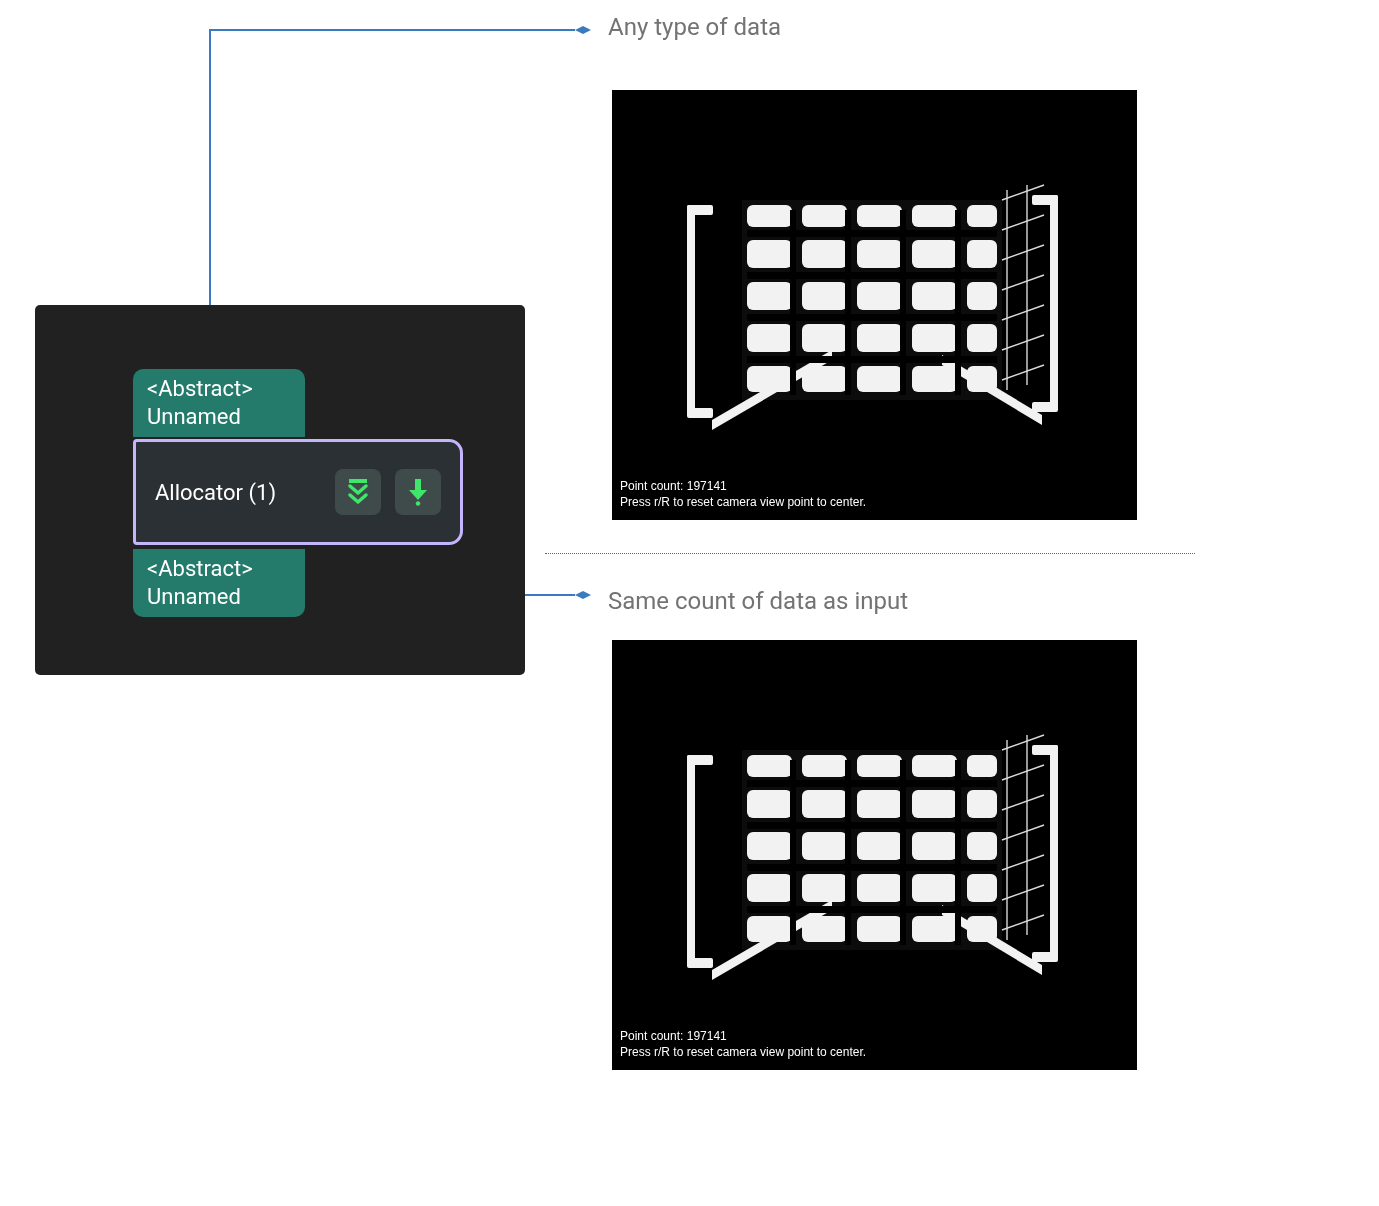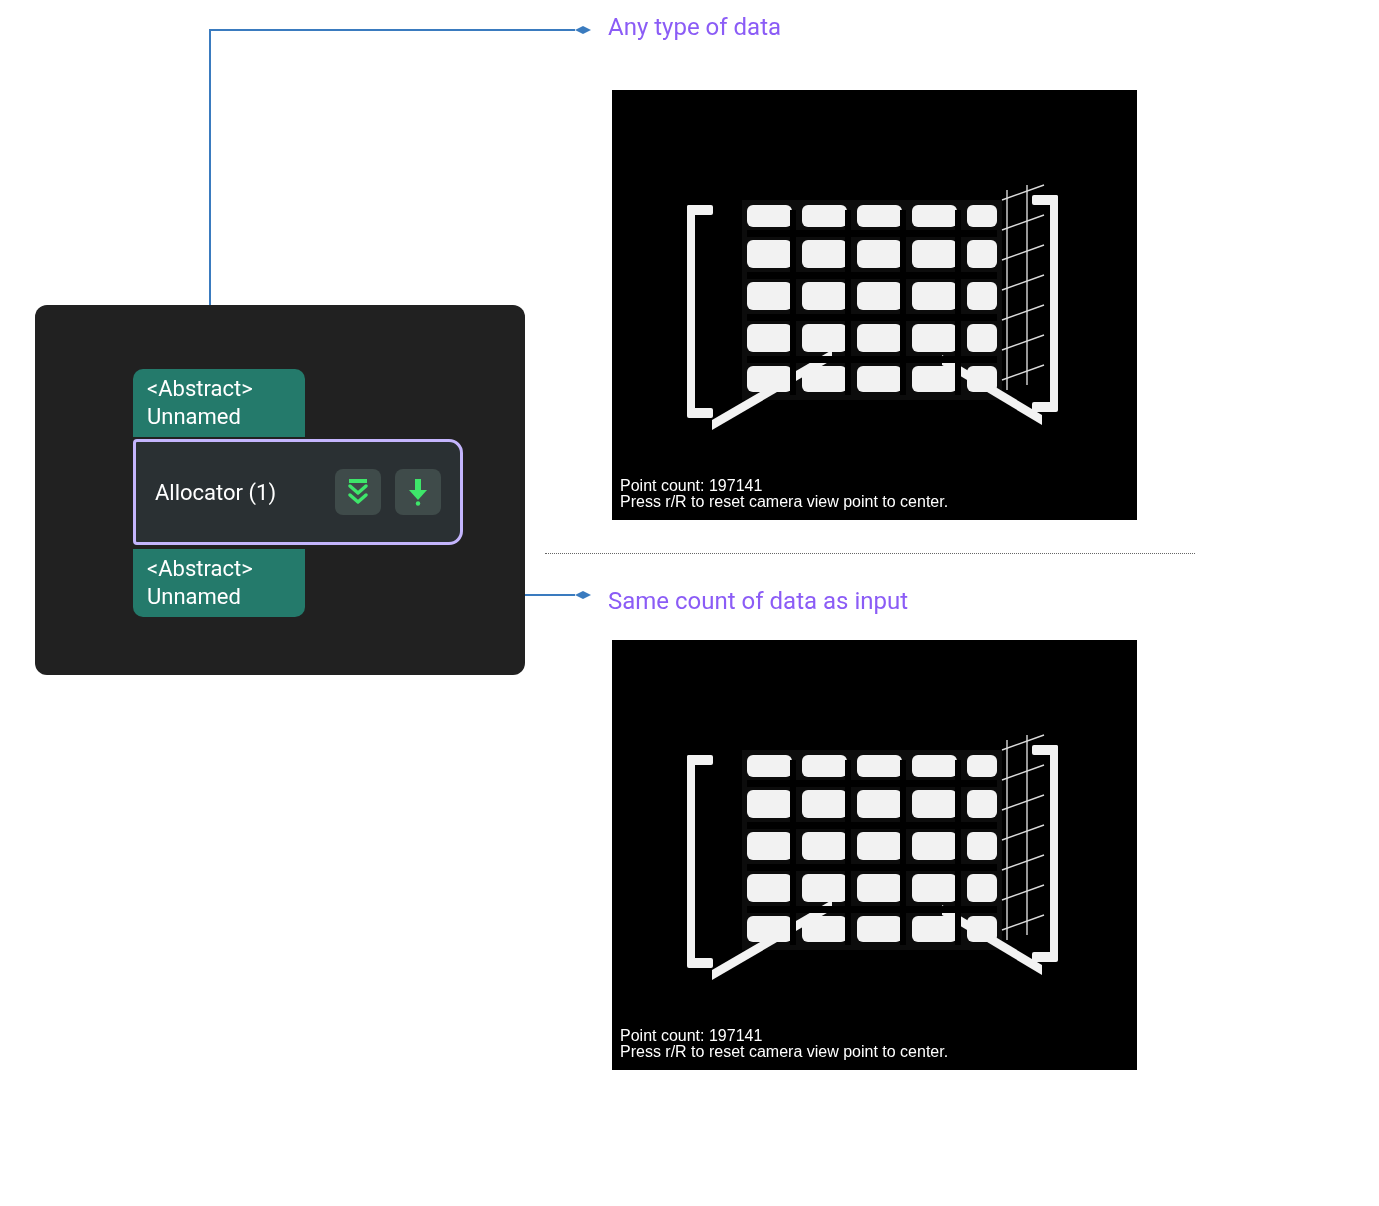--- a/index.html
+++ b/index.html
@@ -10,21 +10,21 @@
       height: 1206px;
       position: relative;
     }
     .node-panel {
       position: absolute;
       left: 35px;
       top: 305px;
       width: 490px;
       height: 370px;
       background: #212121;
-      border-radius: 12px;
+      border-radius: 5px;
     }
     .port {
       position: absolute;
       background: #247a6b;
       padding: 6px 14px 6px 14px;
       color: #ffffff;
       font-size: 22px;
       line-height: 28px;
     }
     .port-in {
@@ -68,21 +68,21 @@
       height: 46px;
       background: #3f4b4a;
       border-radius: 8px;
       display: flex;
       align-items: center;
       justify-content: center;
     }
     .callout-label {
       position: absolute;
       font-size: 24px;
-      color: #8b5cf6;
+      color: #737373;
       line-height: 34px;
     }
     .label-top {
       left: 608px;
       top: 10px;
     }
     .label-bottom {
       left: 608px;
       top: 584px;
     }
@@ -98,21 +98,21 @@
     }
     .pc-viewer-2 {
       left: 612px;
       top: 640px;
     }
     .pc-overlay-text {
       position: absolute;
       left: 8px;
       bottom: 10px;
       color: #ffffff;
-      font-size: 16px;
+      font-size: 12px;
       line-height: 16px;
       font-family: Arial, sans-serif;
     }
     .divider {
       position: absolute;
       left: 545px;
       top: 553px;
       width: 650px;
       border-top: 1px dotted #666;
     }

